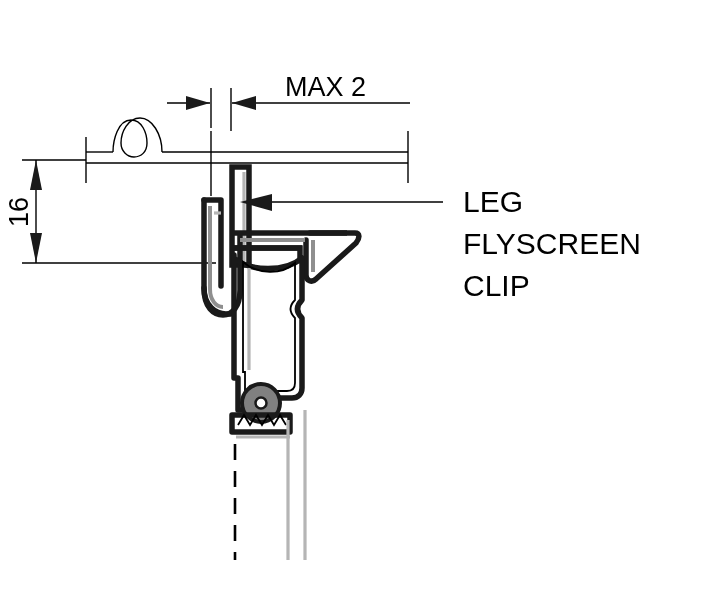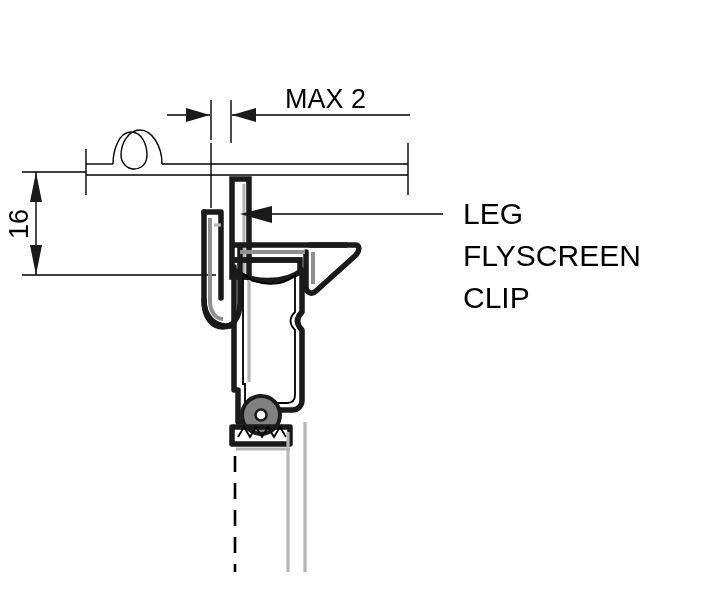--- a/index.html
+++ b/index.html
@@ -9,21 +9,21 @@
   }
   body {
     width: 721px;
     height: 611px;
     font-family: "Liberation Sans", sans-serif;
     overflow: hidden;
     position: relative;
   }
   #drawing-root {
     position: absolute;
-    top: 12px;
+    top: 0;
     left: 0;
     width: 721px;
     height: 470px;
     text-align: right;
   }
   svg.tech-drawing {
     display: block;
     width: 721px;
     height: 611px;
   }

